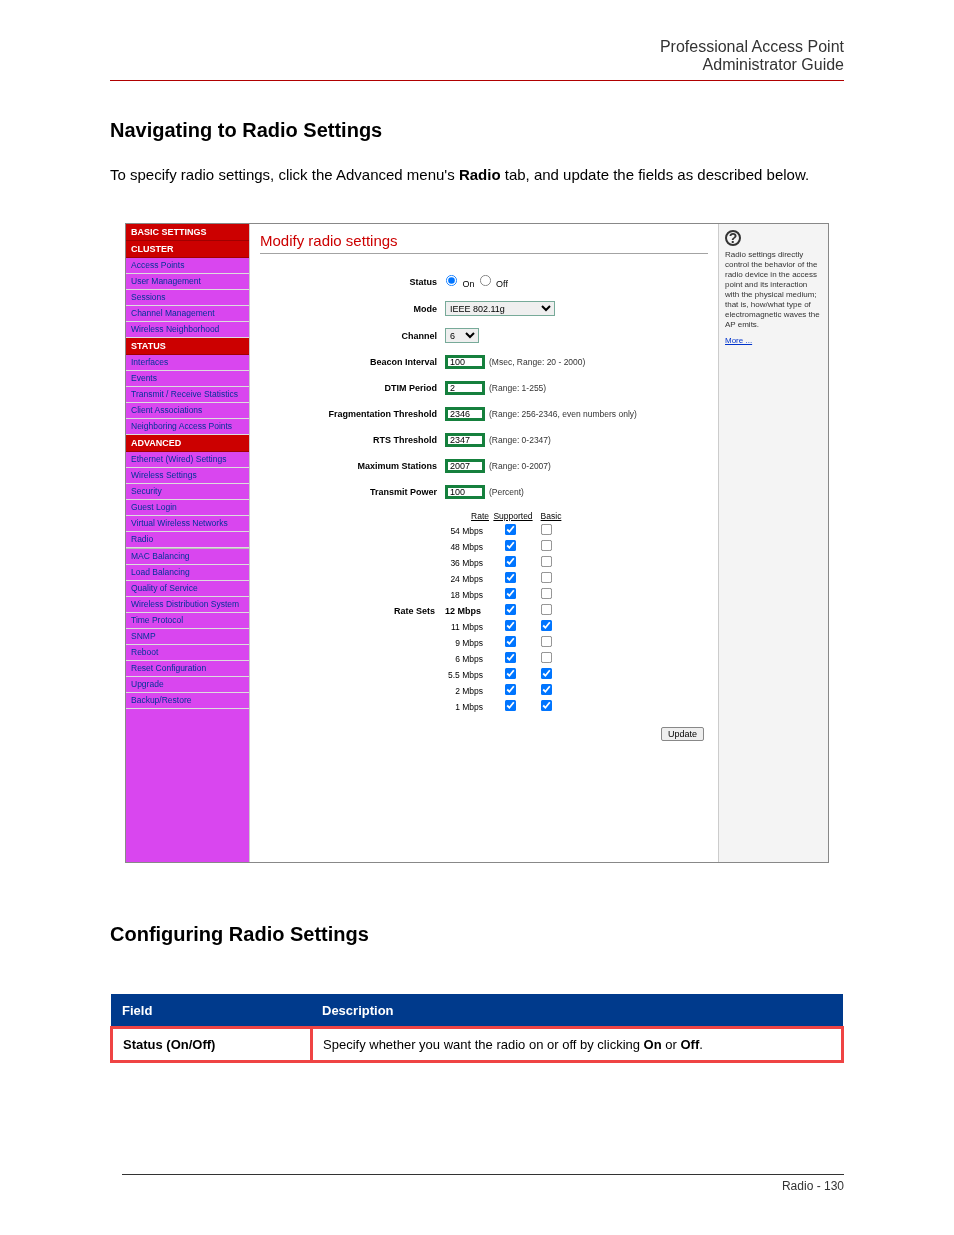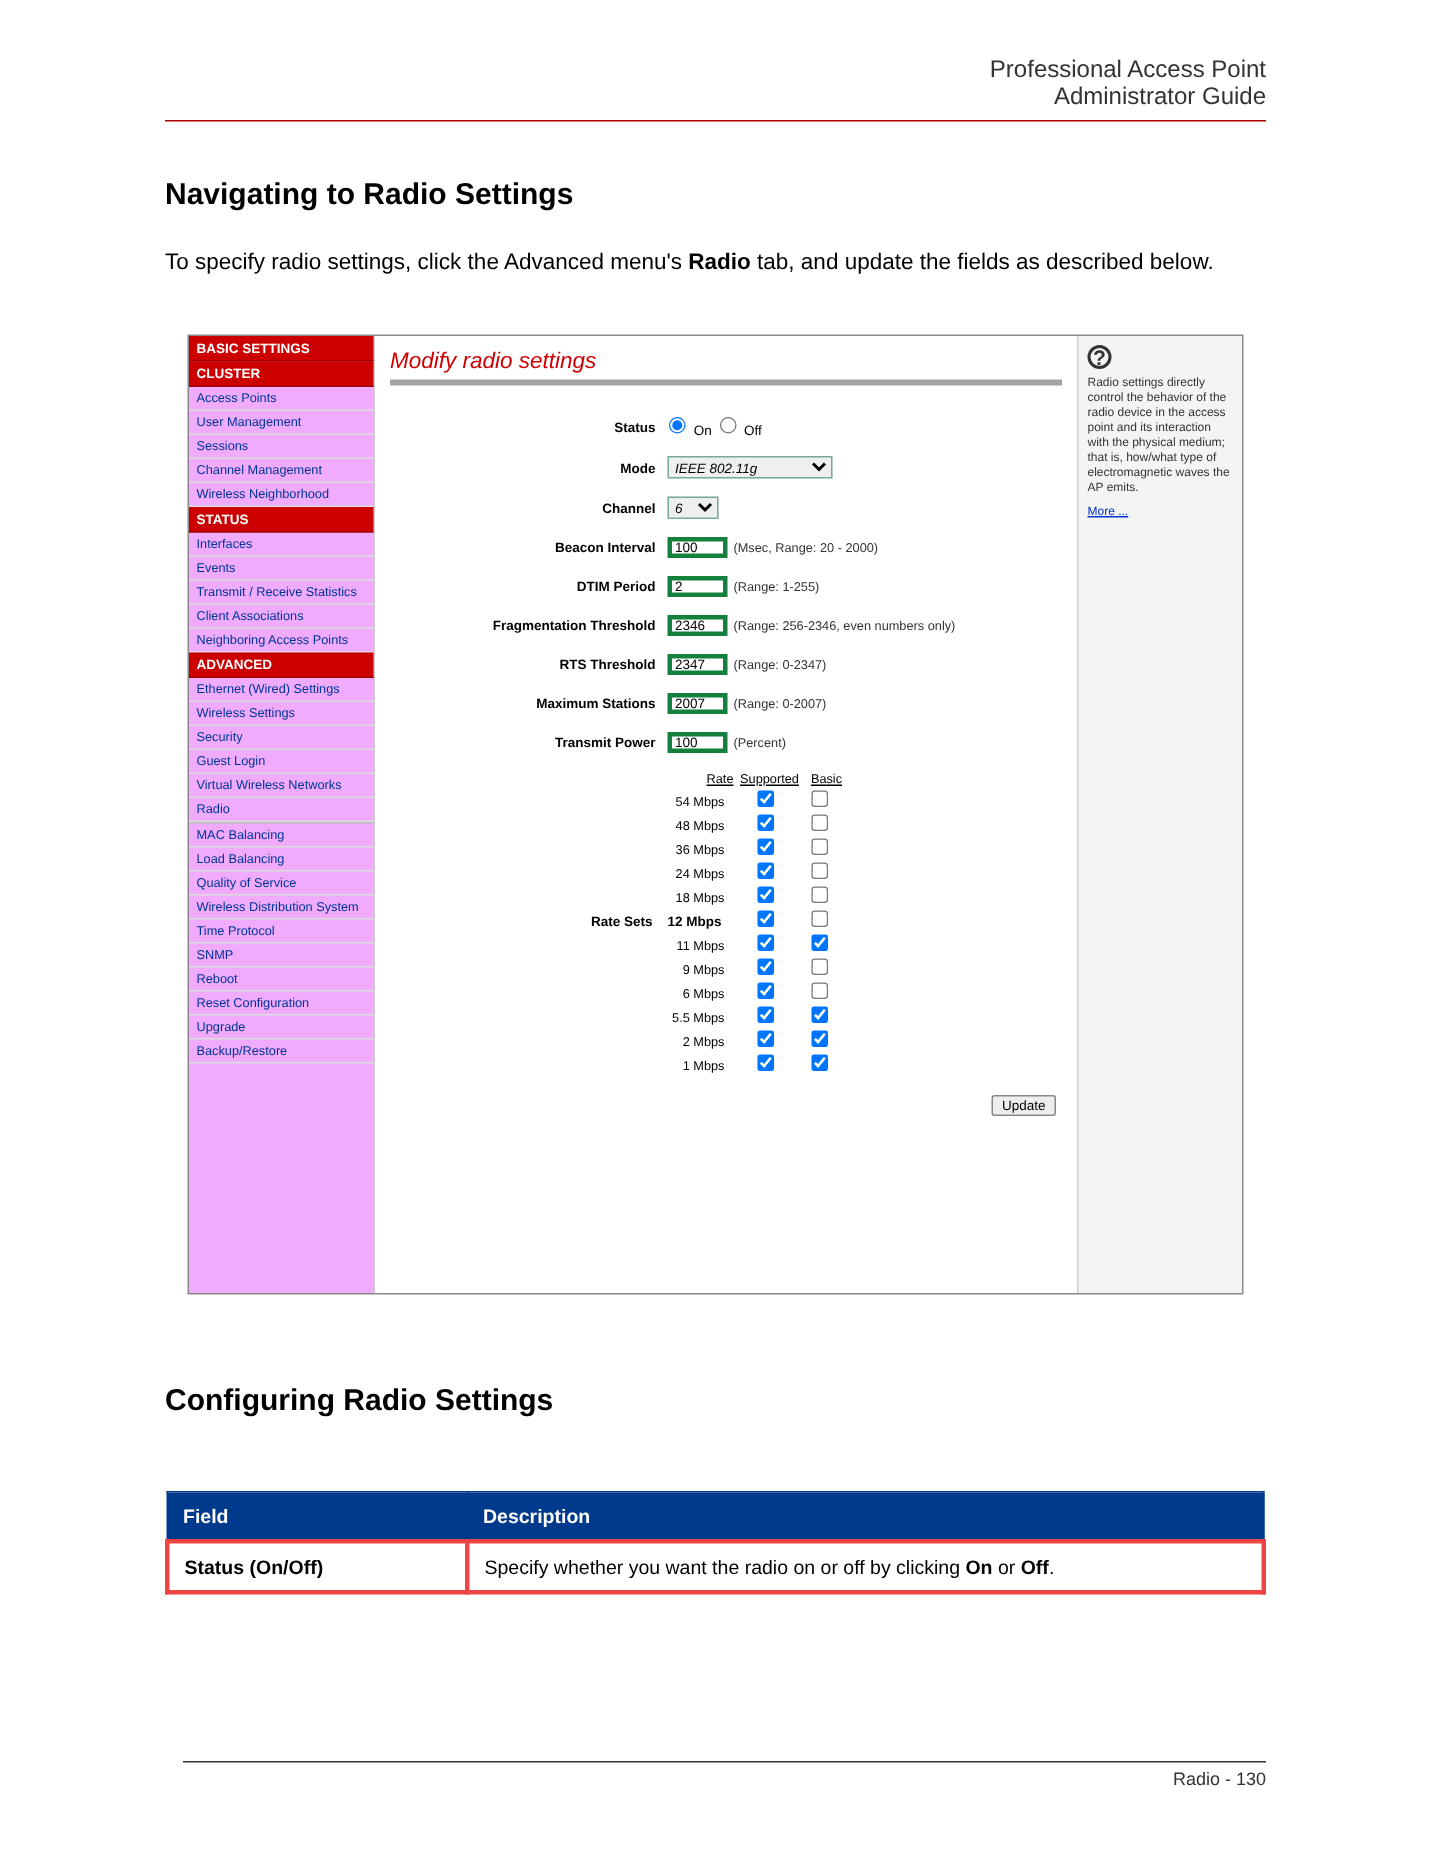--- a/index.html
+++ b/index.html
@@ -36,21 +36,21 @@
     height: 640px;
     margin: 0 auto 60px auto;
     display: flex;
     font-size: 9px;
     color: #000;
     background: #fff;
   }
   
   .sidebar {
     width: 124px;
-    background: #f0abfc;
+    background: #d946ef;
     border-right: 1px solid #ccc;
     display: flex;
     flex-direction: column;
   }
   .nav-header {
     background: #cc0000;
     color: #fff;
     font-weight: bold;
     font-size: 9px;
     padding: 3px 5px;
@@ -67,24 +67,23 @@
   
   .main {
     flex: 1;
     display: flex;
   }
   .main-center {
     flex: 1;
     padding: 6px 10px 10px 10px;
   }
   .panel-title {
-    font-style: italic;
     color: #cc0000;
     font-size: 15px;
-    border-bottom: 4px solid #a3a3a3;
+    border-bottom: 1px solid #a3a3a3;
     padding: 2px 0 4px 0;
     margin-bottom: 20px;
   }
   .form-row {
     display: flex;
     align-items: center;
     margin-bottom: 12px;
     font-size: 9px;
   }
   .form-label {
@@ -102,21 +101,20 @@
     width: 40px;
     font-size: 9px;
     padding: 0 2px;
     border: 3px solid #15803d;
     height: 14px;
   }
   .form-ctrl select {
     font-size: 9px;
     border: 1px solid #7a9;
     height: 15px;
-    font-style: italic;
   }
   .hint { font-size: 8.5px; color: #333; }
   input[type=radio] { margin: 0 2px 0 0; transform: scale(0.85); }
   input[type=checkbox] { transform: scale(0.85); }
   .rate-header {
     display:flex;
     margin-left:193px;
     gap:2px;
     font-size:8.5px;
     text-decoration: underline;

